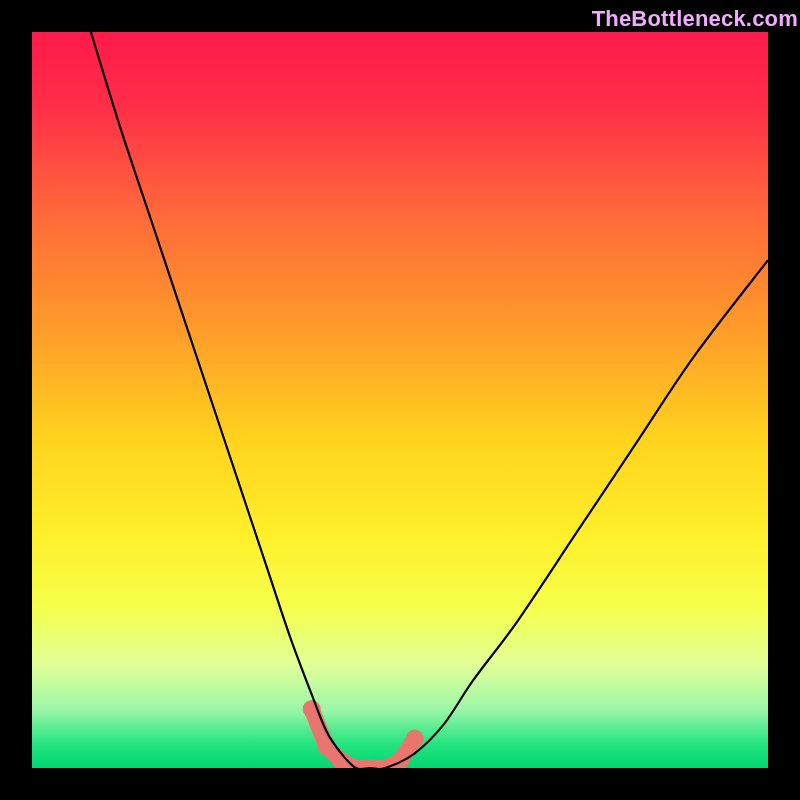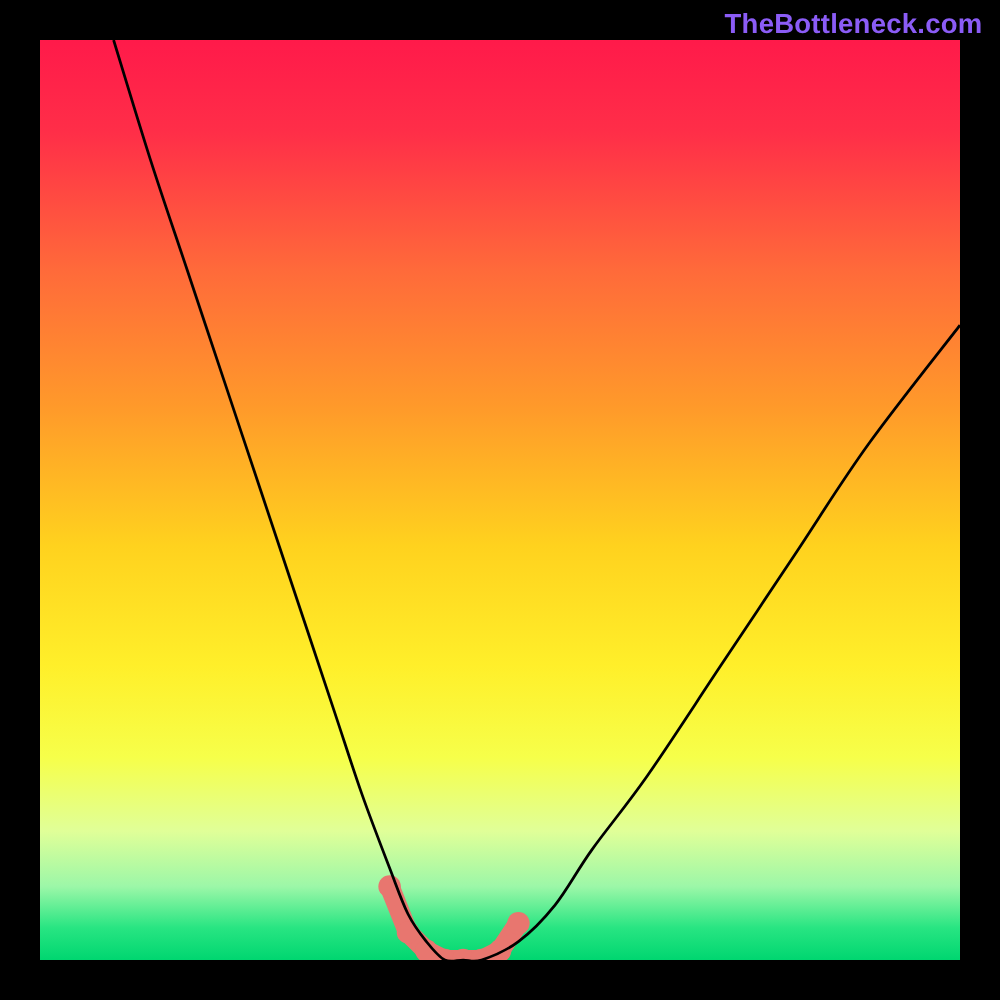--- a/index.html
+++ b/index.html
@@ -36,25 +36,25 @@
   svg.curves {
     position: absolute;
     left: 0;
     top: 0;
     width: 100%;
     height: 100%;
   }
   .watermark {
     position: absolute;
     top: 6px;
-    right: 14px;
+    right: 2px;
     font-family: Arial, Helvetica, sans-serif;
     font-size: 22px;
     font-weight: 600;
-    color: #8b5cf6;
+    color: #f0abfc;
     letter-spacing: 0.2px;
   }
 </style>
 </head>
 <body>
 
 <div class="frame">
   <div class="plot">
     <svg class="gradient" viewBox="0 0 736 736" preserveAspectRatio="none">
       <defs>

